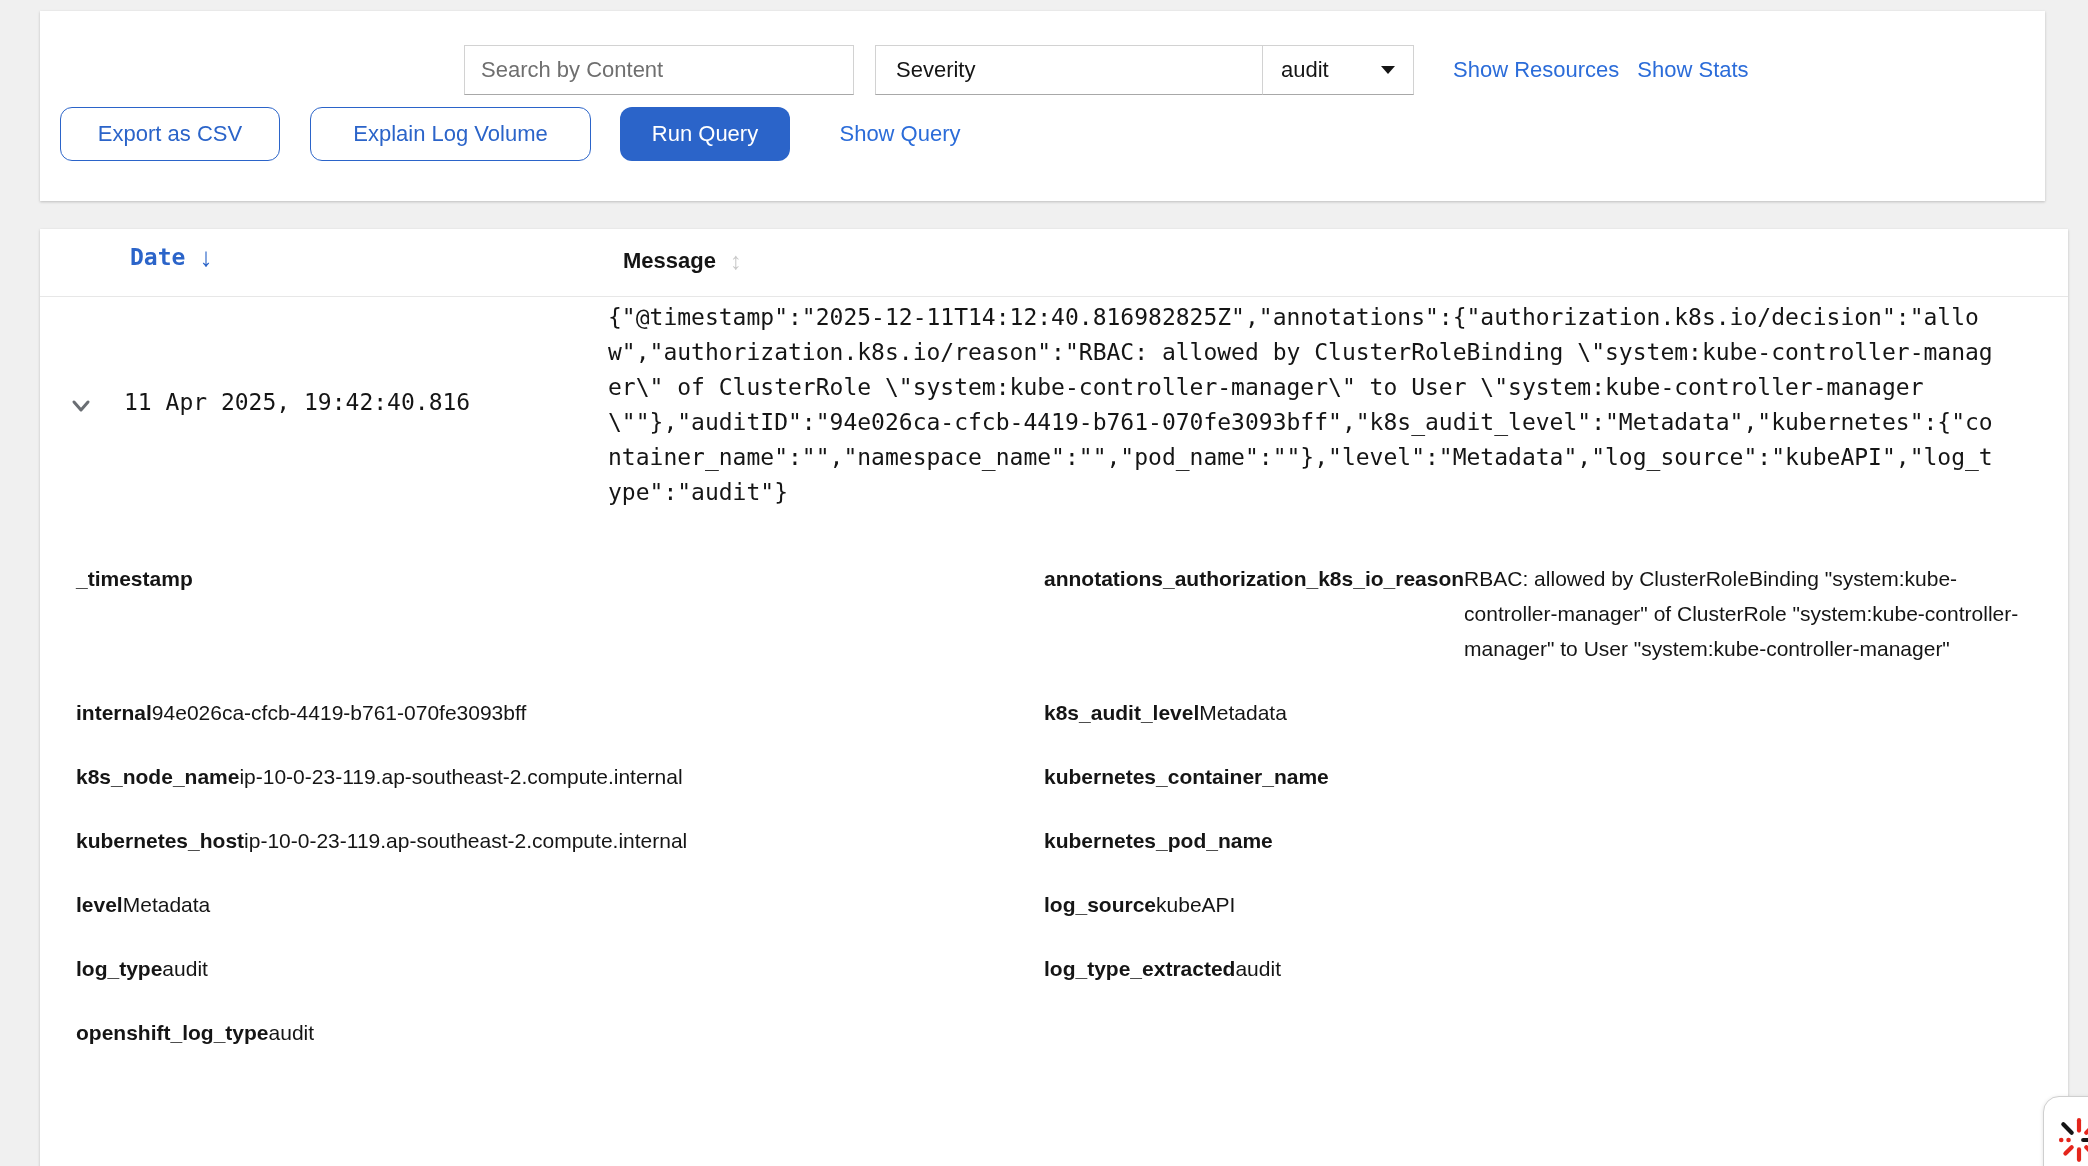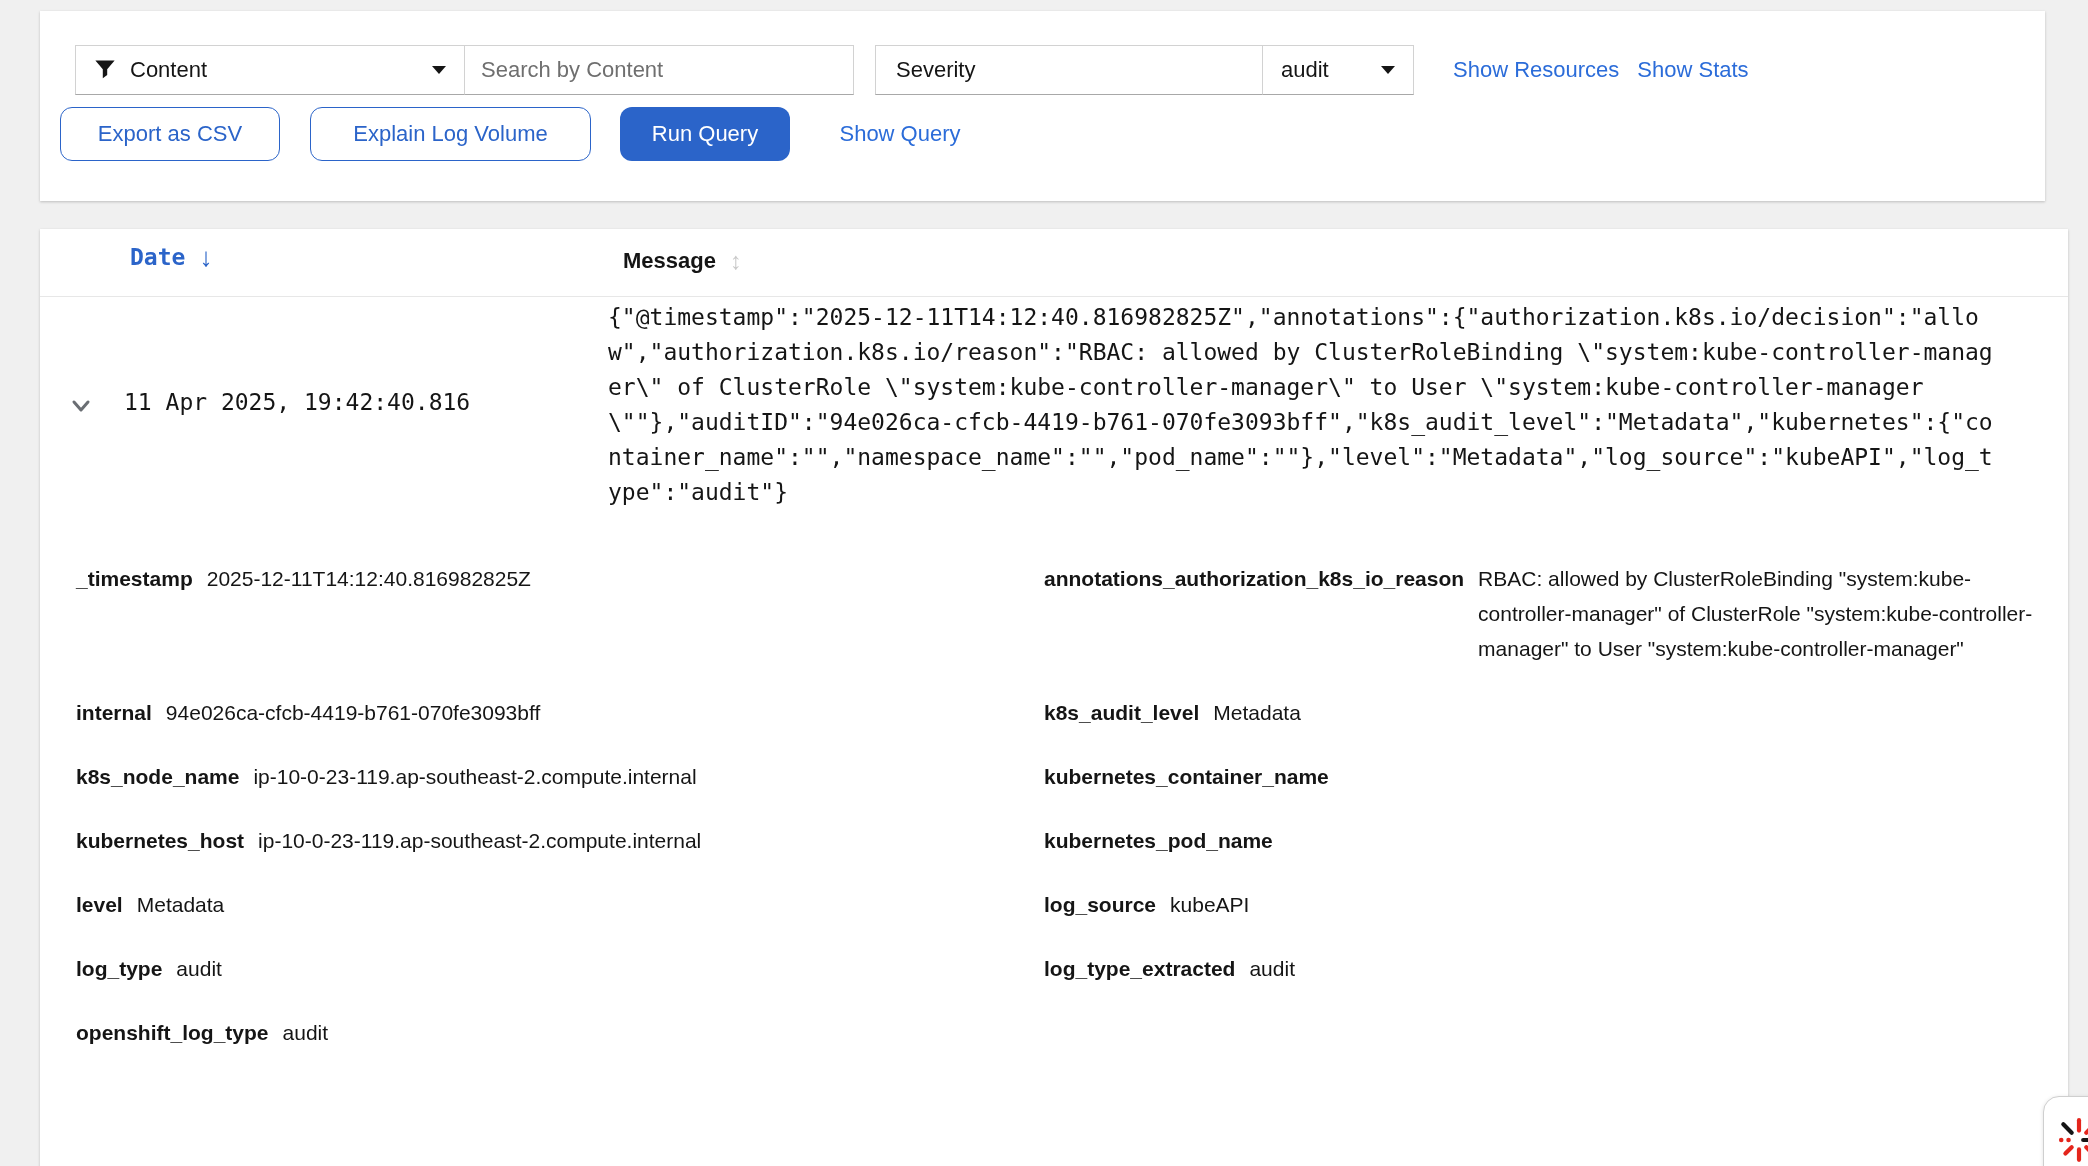--- a/index.html
+++ b/index.html
@@ -55,49 +55,39 @@
 
   
   #expand-toggle{position:absolute;left:24px;top:162px;width:34px;height:30px;background:transparent;border:none;cursor:pointer;
       display:flex;align-items:center;justify-content:center;}
   #row-date{position:absolute;left:84px;top:160px;font-family:"DejaVu Sans Mono",monospace;font-size:23px;color:#151515;white-space:nowrap;}
   #row-message{position:absolute;left:568px;top:71px;width:1392px;font-family:"DejaVu Sans Mono",monospace;font-size:23px;
       line-height:35px;color:#151515;word-break:break-all;white-space:pre-wrap;}
 
   
   #details-grid{position:absolute;left:36px;top:332px;width:1960px;display:grid;grid-template-columns:968px 1fr;row-gap:29px;align-items:start;}
-  .detail-cell{display:flex;gap:14px;align-items:flex-start;font-size:21px;line-height:35px;}
+  .detail-cell{display:flex;align-items:flex-start;font-size:21px;line-height:35px;}
   .detail-key{font-weight:bold;white-space:nowrap;}
   .detail-value{color:#151515;}
   .detail-cell:nth-child(odd) .detail-value{max-width:452px;}
 
   
   #logo-box{position:absolute;left:2043px;top:1096px;width:86px;height:86px;background:#fff;border:1px solid #cfcfcf;
       border-radius:16px;box-shadow:0 1px 4px rgba(0,0,0,.12);cursor:pointer;}
   #logo-box svg{position:absolute;left:12px;top:20px;}
 
   .icon{display:inline-flex;align-items:center;justify-content:center;}
 </style>
 </head>
 <body>
 
 <div id="app">
 
   <div id="toolbar-card" class="card">
 
-    <div id="attr-dd" class="dd">
-      <span class="icon">
-        <svg width="22" height="22" viewBox="0 0 16 16">
-            <path d="M1 1h14L9.6 7.4v4.2L6.4 14V7.4L1 1z" fill="#151515"></path>
-          </svg>
-      </span>
-      <span class="dd-label">Content</span>
-      <span class="spacer"></span>
-      <span class="caret"></span>
-    </div>
 
     <div id="search-box">
       <input type="text" placeholder="Search by Content" style="">
     </div>
 
     <div id="severity-dd" class="dd">
       <span class="dd-label">Severity</span>
       <span class="spacer"></span>
       <span class="caret"></span>
     </div>
@@ -140,21 +130,20 @@
         </svg>
       </span>
     </button>
 
     <div id="row-date">11 Apr 2025, 19:42:40.816</div>
     <div id="row-message">{"@timestamp":"2025-12-11T14:12:40.816982825Z","annotations":{"authorization.k8s.io/decision":"allow","authorization.k8s.io/reason":"RBAC: allowed by ClusterRoleBinding \"system:kube-controller-manager\" of ClusterRole \"system:kube-controller-manager\" to User \"system:kube-controller-manager\""},"auditID":"94e026ca-cfcb-4419-b761-070fe3093bff","k8s_audit_level":"Metadata","kubernetes":{"container_name":"","namespace_name":"","pod_name":""},"level":"Metadata","log_source":"kubeAPI","log_type":"audit"}</div>
 
     <div id="details-grid">
         <div class="detail-cell">
           <span class="detail-key">_timestamp</span>
-          <span class="detail-value">2025-12-11T14:12:40.816982825Z</span>
         </div>
         <div class="detail-cell">
           <span class="detail-key">annotations_authorization_k8s_io_reason</span>
           <span class="detail-value">RBAC: allowed by ClusterRoleBinding "system:kube-controller-manager" of ClusterRole "system:kube-controller-manager" to User "system:kube-controller-manager"</span>
         </div>
         <div class="detail-cell">
           <span class="detail-key">internal</span>
           <span class="detail-value">94e026ca-cfcb-4419-b761-070fe3093bff</span>
         </div>
         <div class="detail-cell">

